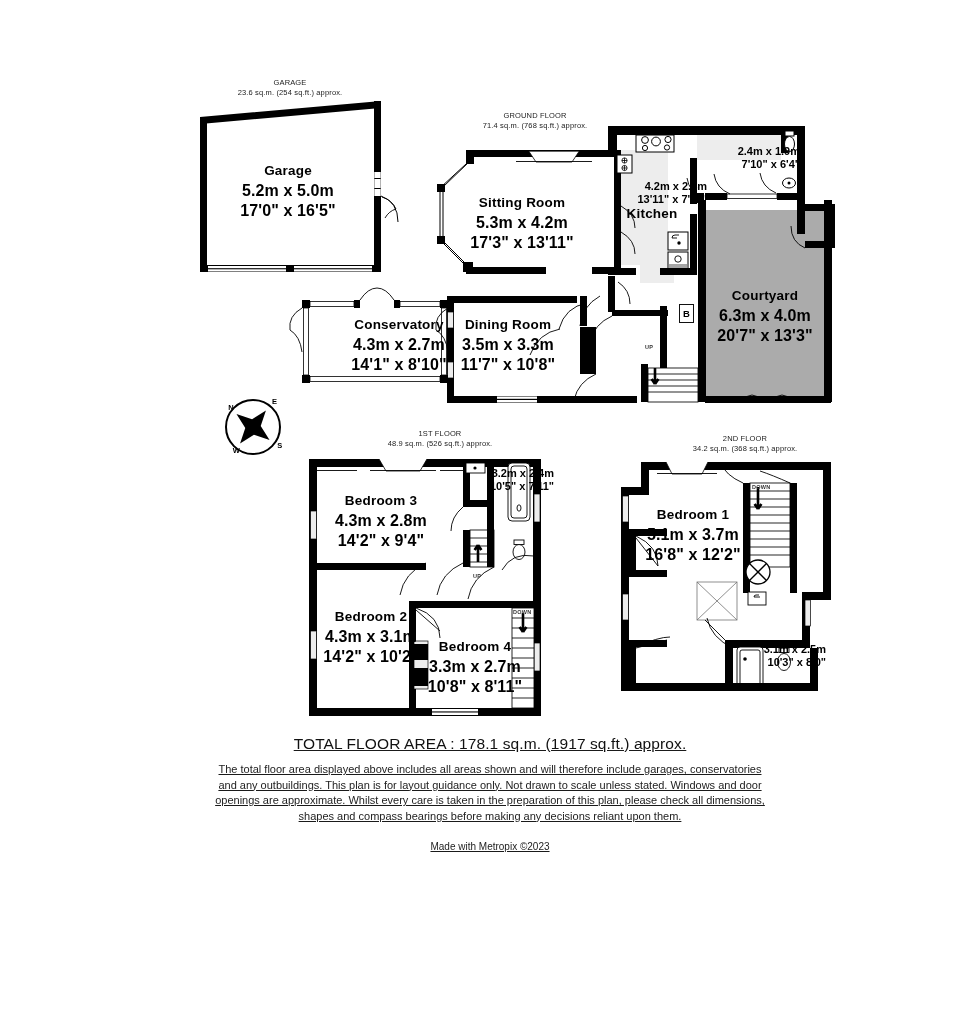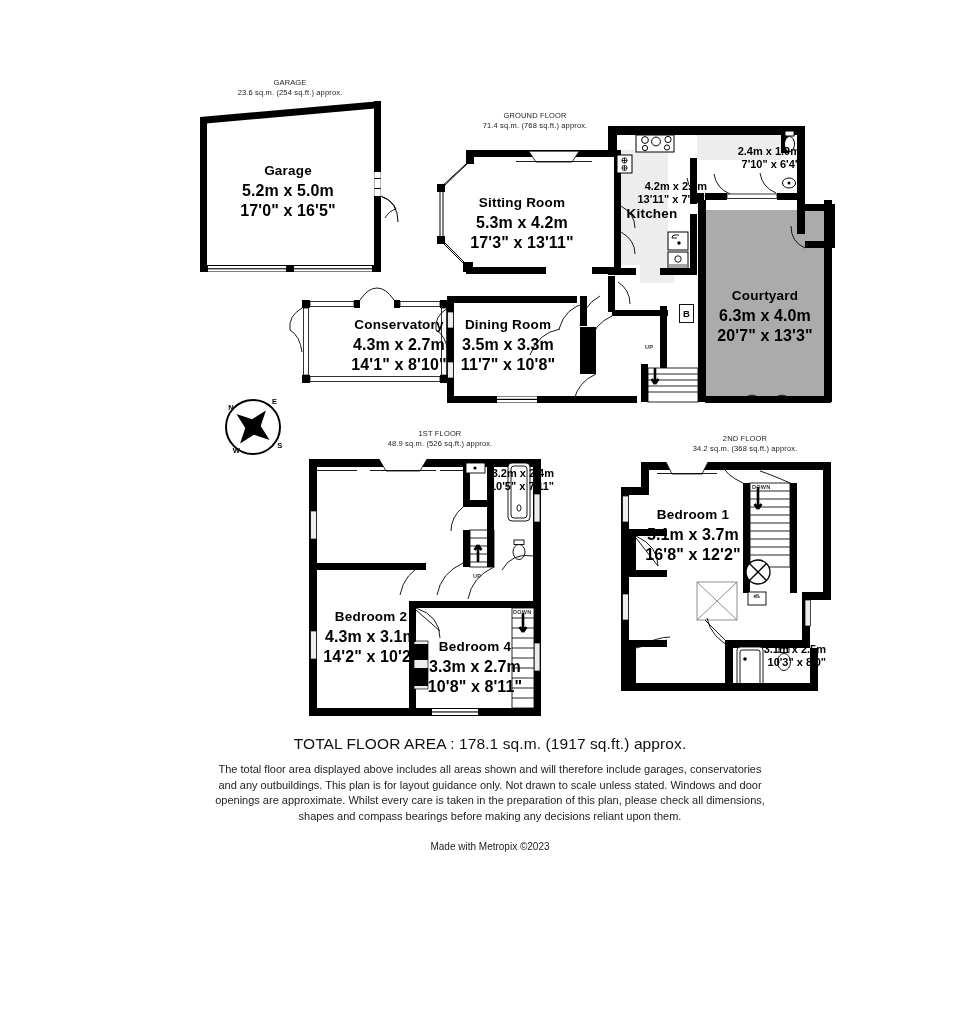--- a/index.html
+++ b/index.html
@@ -96,20 +96,21 @@
     align-items: center;
     justify-content: center;
     color: #000;
   }
   #footer {
     position: absolute;
     left: 0;
     top: 735px;
     width: 980px;
     text-align: center;
+    text-decoration: underline;
   }
   #total-area {
     font-size: 15.5px;
     color: #111;
     margin: 0 0 9px 0;
     font-weight: normal;
     letter-spacing: 0.1px;
   }
   #disclaimer {
     font-size: 11px;
@@ -566,20 +567,25 @@
     <span class="rl-m">4.3m  x 2.7m</span>
     <span class="rl-ft">14'1"  x 8'10"</span>
   </div>
 
   <div class="room-label" style="left:447px; top:317px; width:122px;">
     <span class="rl-name">Dining Room</span>
     <span class="rl-m">3.5m  x 3.3m</span>
     <span class="rl-ft">11'7"  x 10'8"</span>
   </div>
 
+  <div class="room-label" style="left:320px; top:493px; width:122px;">
+    <span class="rl-name">Bedroom 3</span>
+    <span class="rl-m">4.3m  x 2.8m</span>
+    <span class="rl-ft">14'2"  x 9'4"</span>
+  </div>
 
   <div class="dim-only" style="left:444px; top:467px; width:110px;">
     <span class="rl-m">3.2m  x 2.4m</span>
     <span class="rl-ft">10'5"  x 7'11"</span>
   </div>
 
   <div class="room-label" style="left:310px; top:609px; width:122px;">
     <span class="rl-name">Bedroom 2</span>
     <span class="rl-m">4.3m  x 3.1m</span>
     <span class="rl-ft">14'2"  x 10'2"</span>

